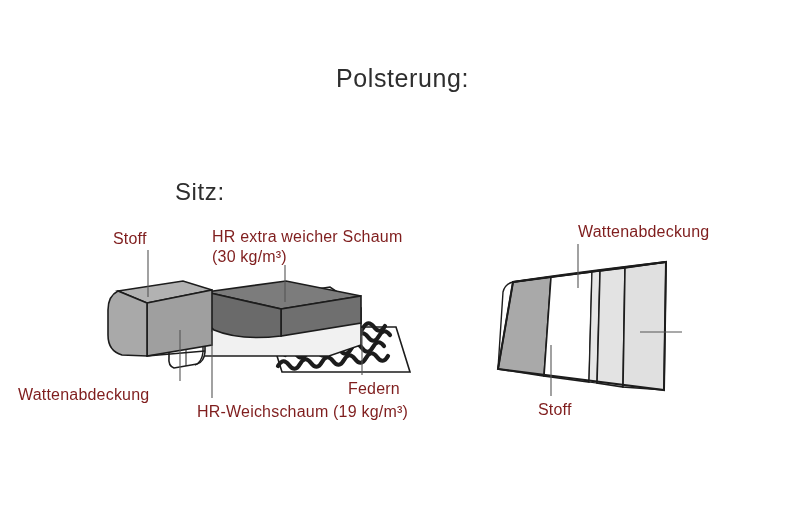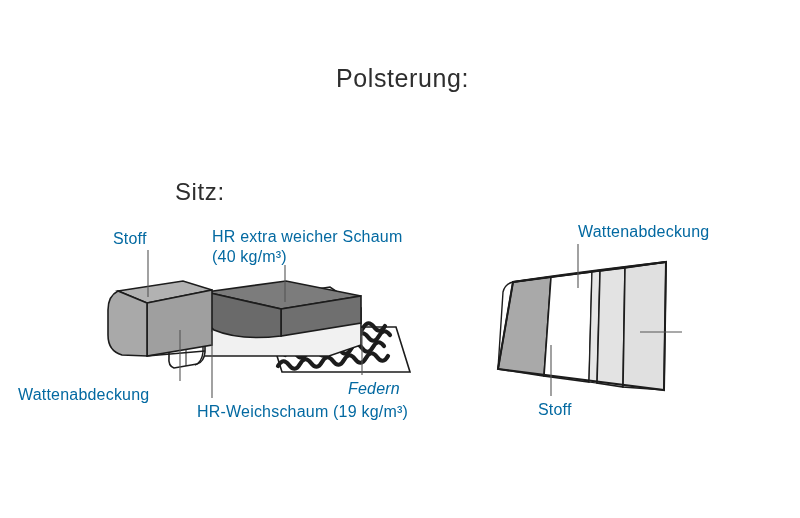--- a/index.html
+++ b/index.html
@@ -16,21 +16,21 @@
     color: #3a3a3a;
   }
   #stage {
     position: absolute;
     left: 0; top: 0;
     width: 800px; height: 518px; padding-left: 16px;
   }
   .lbl {
     position: absolute;
     font-family: "Liberation Sans", sans-serif;
-    color: #0369a1;
+    color: #7f1d1d;
     white-space: pre;
     line-height: 1.22;
     letter-spacing: 0.2px;
   }
   #title-polsterung {
     left: 336px; top: 63px;
     font-size: 25px;
     color: #2e2e2e;
     letter-spacing: 0.6px;
   }
@@ -44,21 +44,21 @@
   #title-ruecken {
     left: 557px; top: 148px;
     font-size: 24px;
     color: #2e2e2e;
     letter-spacing: 0.6px;
   }
   #label-stoff-seat   { left: 113px; top: 229px; font-size: 16px; }
   #label-hr30         { left: 212px; top: 227px; font-size: 16px; }
   #label-watten-seat  { left: 18px;  top: 385px; font-size: 16px; }
   #label-hr35         { left: 197px; top: 402px; font-size: 16px; }
-  #label-federn       { left: 348px; top: 379px; font-size: 16px; font-style: italic; }
+  #label-federn       { left: 348px; top: 379px; font-size: 16px; }
   #label-watten-back  { left: 578px; top: 222px; font-size: 16px; }
   #label-hr23         { left: 686px; top: 327px; font-size: 16px; }
   #label-stoff-back   { left: 538px; top: 400px; font-size: 16px; }
 
   svg { display: block; }
 </style>
 </head>
 <body>
 
 <div id="stage">
@@ -142,21 +142,21 @@
     <g>
       <line x1="578" y1="244" x2="578" y2="288" stroke="#555" stroke-width="1.1"></line>
       <line x1="640" y1="332" x2="682" y2="332" stroke="#555" stroke-width="1.1"></line>
       <line x1="551" y1="345" x2="551" y2="396" stroke="#555" stroke-width="1.1"></line>
     </g>
 
   </svg>
 
   <div class="lbl" id="label-stoff-seat">Stoff</div>
 
-  <div class="lbl" id="label-hr30"><span>HR extra weicher Schaum</span><br><span>(40 kg/m³)</span></div>
+  <div class="lbl" id="label-hr30"><span>HR extra weicher Schaum</span><br><span>(30 kg/m³)</span></div>
 
   <div class="lbl" id="label-watten-seat">Wattenabdeckung</div>
 
   <div class="lbl" id="label-hr35">HR-Weichschaum (19 kg/m³)</div>
 
   <div class="lbl" id="label-federn">Federn</div>
 
   <div class="lbl" id="label-watten-back">Wattenabdeckung</div>
 
 

